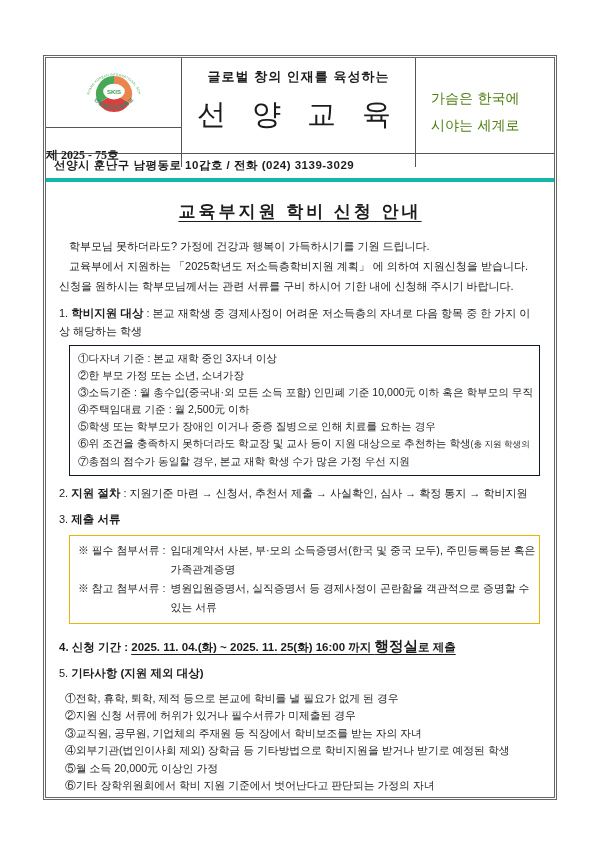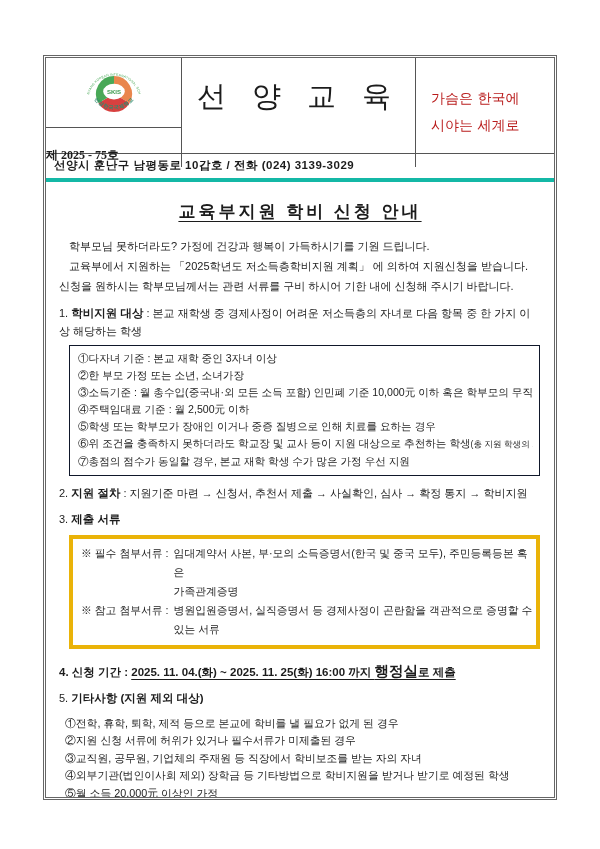--- a/index.html
+++ b/index.html
@@ -15,35 +15,35 @@
   
   .header-top{display:grid;grid-template-columns:136px 1fr 138px;height:95px;}
   .col-left{border-right:1px solid #555;display:flex;flex-direction:column;}
   .logo-area{flex:1;display:flex;align-items:center;justify-content:center;padding-top:3px;}
   .doc-no{border-top:1px solid #555;text-align:left;font-family:Liberation Serif, serif;
     font-weight:700;font-size:12px;padding:19px 0 3px;}
   .col-center{border-right:1px solid #555;text-align:center;padding-top:10px;}
   .tagline{font-weight:700;font-size:13px;letter-spacing:1px;}
   .org-name{font-weight:400;font-size:29px;letter-spacing:9px;margin-top:9px;white-space:nowrap;}
   .col-right{display:flex;flex-direction:column;justify-content:center;gap:9px;
-    padding-left:15px;font-family:"DejaVu Serif",serif;font-size:14px;color:#b91c1c;}
+    padding-left:15px;font-family:"DejaVu Serif",serif;font-size:14px;color:#4d7c0f;}
   .address-row{border-top:1px solid #555;border-bottom:4px solid #14b8a6;
     font-weight:700;font-size:11.5px;padding:4px 8px 5px;letter-spacing:0.5px;}
   
   .content{padding:12px 13px 0 13px;}
   .main-title{text-align:center;font-weight:700;font-size:17px;letter-spacing:3px;
     text-decoration:underline;text-underline-offset:4px;margin:6px 0 14px;}
   .intro p{margin:0;font-size:11px;line-height:1.8;text-indent:10px;}
   .sec{font-size:11px;margin-top:9px;line-height:1.5;}
   .sec b{font-size:11.5px;}
   .rule-box{border:1px solid #0f172a;margin:6px 1px 0 10px;padding:4px 6px 5px 8px;}
   .rule-box ul{list-style:none;margin:0;padding:0;}
   .rule-box li{font-size:10.6px;line-height:17px;white-space:nowrap;overflow:hidden;}
   .small-note{font-size:8.6px;}
-  .attach-box{border:4px solid #eab308;margin:6px 1px 0 10px;padding:5px 2px 6px 8px;}
+  .attach-box{border:1px solid #eab308;margin:6px 1px 0 10px;padding:5px 2px 6px 8px;}
   .attach-row{display:flex;font-size:10.8px;line-height:19px;}
   .attach-label{font-weight:400;white-space:nowrap;margin-right:5px;}
   .attach-value span{display:block;}
   .s4-line{font-size:11.5px;font-weight:700;margin-top:13px;}
   .s4-underline{text-decoration:underline;text-underline-offset:3px;}
   .office-big{font-size:14.5px;}
   .s5-items{list-style:none;margin:8px 0 0;padding:0 0 0 6px;}
   .s5-items li{font-size:10.8px;line-height:17.5px;white-space:nowrap;overflow:hidden;}
 </style>
 </head>
@@ -69,20 +69,21 @@
             <textPath href="#arcTop" startOffset="50%" text-anchor="middle">SHENYANG KOREAN INTERNATIONAL SCHOOL</textPath>
           </text>
           <text font-size="8.5" fill="#2f8a6e" font-weight="bold" letter-spacing="1" font-family="Liberation Sans, sans-serif">
             <textPath href="#arcBot" startOffset="50%" text-anchor="middle">선양한국국제학교</textPath>
           </text>
         </svg>
       </div>
       <div class="doc-no">제 2025 - 75호</div>
     </div>
     <div class="col-center">
+      <div class="tagline">글로벌 창의 인재를 육성하는</div>
       <div class="org-name">선 양 교 육</div>
     </div>
     <div class="col-right">
       <span>가슴은 한국에</span>
       <span>시야는 세계로</span>
     </div>
   </div>
   <div class="address-row">선양시 훈난구 남평동로 10갑호 / 전화 (024) 3139-3029</div>
 
   <div class="content">

